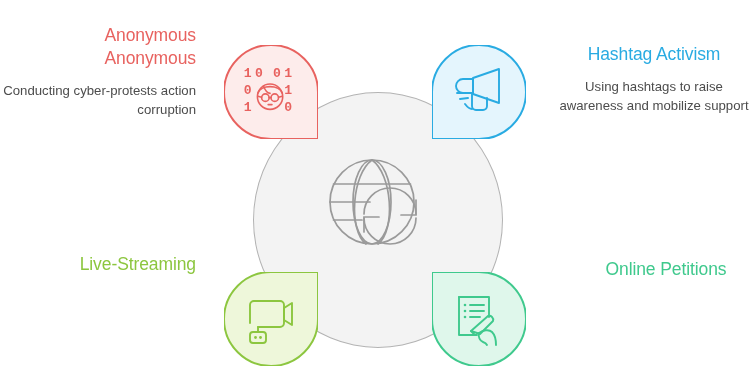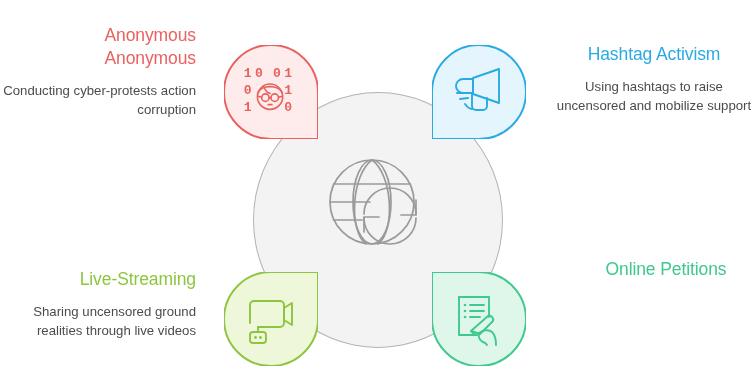--- a/index.html
+++ b/index.html
@@ -25,21 +25,21 @@
   
   .txt{position:absolute;width:196px;}
   .txt .ttl{font-size:17.5px;line-height:23px;font-weight:400;letter-spacing:-0.1px;}
   .txt .dsc{font-size:13.2px;line-height:19px;color:#4c4c4c;margin-top:11px;}
 
   .txt.right-al{text-align:right;}
   .txt.left-al{text-align:center;}
 
   #txt-tl{left:0px;  top:24px; }
   #txt-tr{left:556px;top:43px; }
-  #txt-bl{left:0px;  top:268px;}
+  #txt-bl{left:0px;  top:253px;}
   #txt-br{left:556px;top:258px;margin-left:12px;}
 </style>
 </head>
 <body>
 
 <div id="stage">
 
   <div class="hub-wrap"></div>
 
   <svg class="hub-icon" viewBox="0 0 112 104">
@@ -160,25 +160,24 @@
     </svg>
   </div>
 
   <div class="txt right-al" id="txt-tl">
     <div class="ttl" style="color:#e8625f"><span>Anonymous</span><br><span>Anonymous</span></div>
     <div class="dsc">Conducting cyber-protests action corruption</div>
   </div>
 
   <div class="txt left-al" id="txt-tr">
     <div class="ttl" style="color:#29abe2">Hashtag Activism</div>
-    <div class="dsc">Using hashtags to raise uncensored and mobilize support</div>
+    <div class="dsc">Using hashtags to raise awareness and mobilize support</div>
   </div>
 
   <div class="txt right-al" id="txt-bl">
     <div class="ttl" style="color:#8cc63f">Live-Streaming</div>
-    <div class="dsc">Sharing uncensored ground realities through live videos</div>
   </div>
 
   <div class="txt left-al" id="txt-br">
     <div class="ttl" style="color:#3fc98d">Online Petitions</div>
   </div>
 
 </div>
 
 </body></html>

